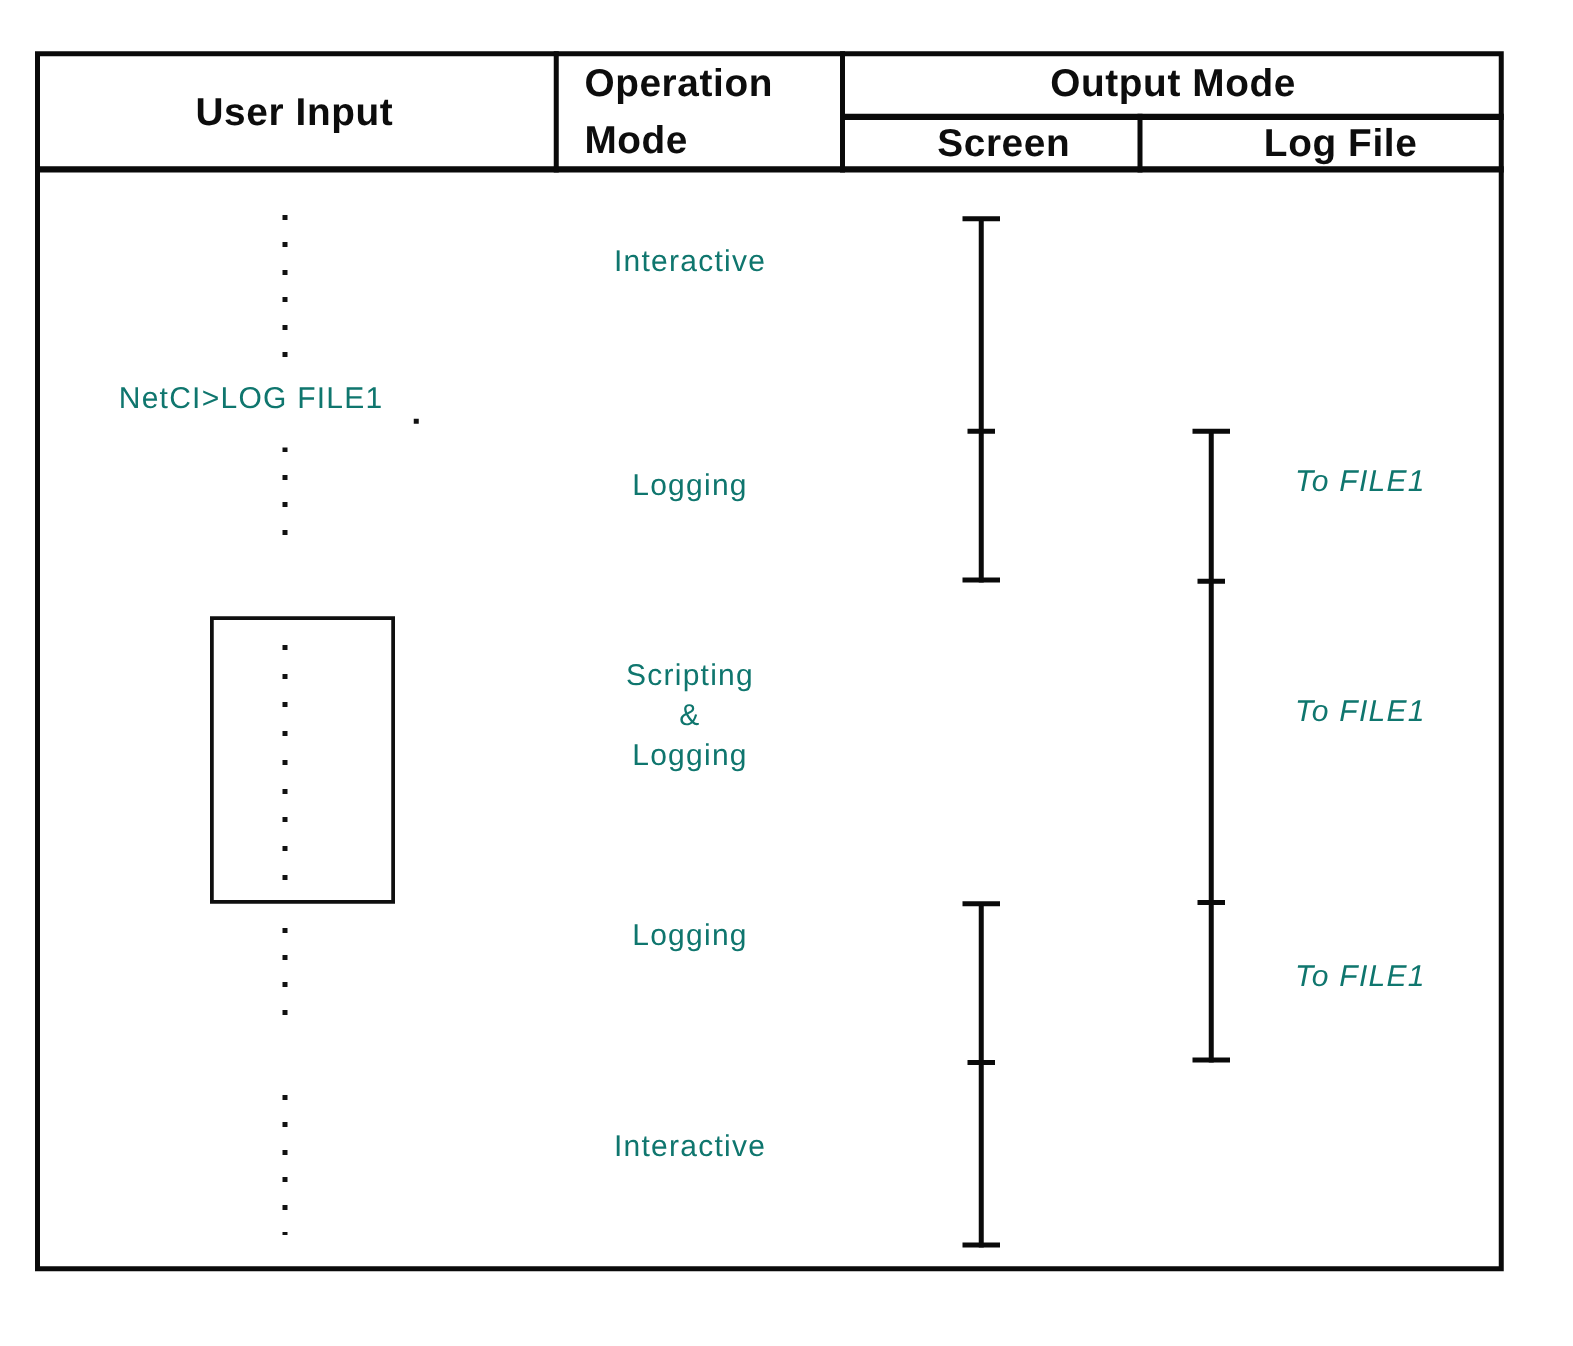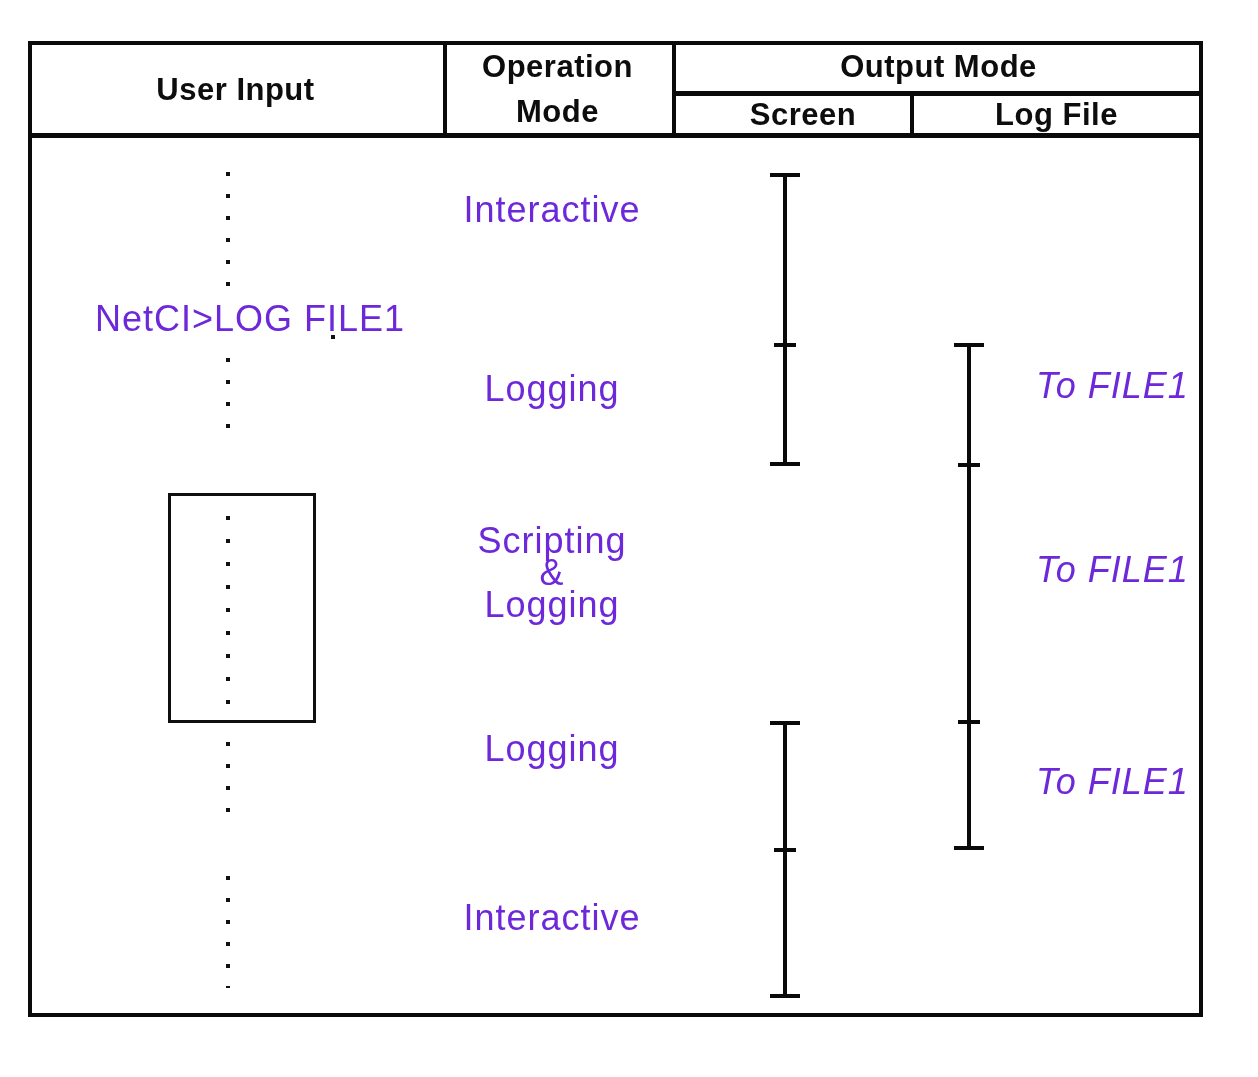--- a/index.html
+++ b/index.html
@@ -6,22 +6,22 @@
   .canvas {
     position:relative; width:1258px; height:1077px; background:#ffffff;
     font-family:"Liberation Sans","DejaVu Sans",sans-serif; color:#000;
     overflow:hidden;
   }
   .line  { position:absolute; background:#0a0a0a; }
   .frame { position:absolute; left:28px; top:41px; width:1175px; height:976px;
            border:4px solid #0a0a0a; box-sizing:border-box; background:transparent; }
   .cell  { position:absolute; display:flex; align-items:center; justify-content:center; }
   .hdr   { font-weight:bold; font-size:31px; letter-spacing:.5px; color:#0d0d0d; }
-  .hdr-narrow { width:180px; text-align:center; line-height:1.45; }
-  .blabel { position:absolute; font-size:36px; letter-spacing:1px; color:#6d28d9;
+  .hdr-narrow { width:180px; line-height:1.45; }
+  .blabel { position:absolute; font-size:24px; letter-spacing:1px; color:#0f766e;
             line-height:30px; white-space:pre-line; }
   .opmode { left:443px; width:218px; text-align:center; }
   .op-multi { line-height:32px; }
   .cmd { left:95px; }
   .tofile { left:1036px;font-style:italic; }
   
   .dots { position:absolute; width:4px;
           background-image:repeating-linear-gradient(to bottom,#111 0 4px,transparent 4px 22px); }
   .dots-23 { background-image:repeating-linear-gradient(to bottom,#111 0 4px,transparent 4px 23px); }
   
@@ -50,21 +50,21 @@
   </div>
   <div class="cell hdr" style="left:443px; top:41px; width:229px; height:97px;">
     <span class="hdr-narrow">Operation Mode</span>
   </div>
   <div class="cell hdr" style="left:672px; top:41px; width:533px; height:51px;">
     <span>Output Mode</span>
   </div>
   <div class="cell hdr" style="left:684px; top:92px; width:238px; height:46px;">
     <span>Screen</span>
   </div>
-  <div class="cell hdr" style="left:910px; top:92px; width:293px; height:46px;">
+  <div class="cell hdr" style="left:910px; top:92px; width:293px; height:46px;padding-left:16px;">
     <span>Log File</span>
   </div>
 
   <div class="dots" style="left:226px; top:172px; height:126px;"></div>
   <div class="blabel cmd" style="top:304px;">NetCI&gt;LOG FILE1</div>
   <div class="artifact-dot" style="left:331px; top:335px;"></div>
   <div class="dots" style="left:226px; top:358px; height:72px;"></div>
 
   <div class="script-box"></div>
   <div class="dots dots-23" style="left:226px; top:516px; height:192px;"></div>

